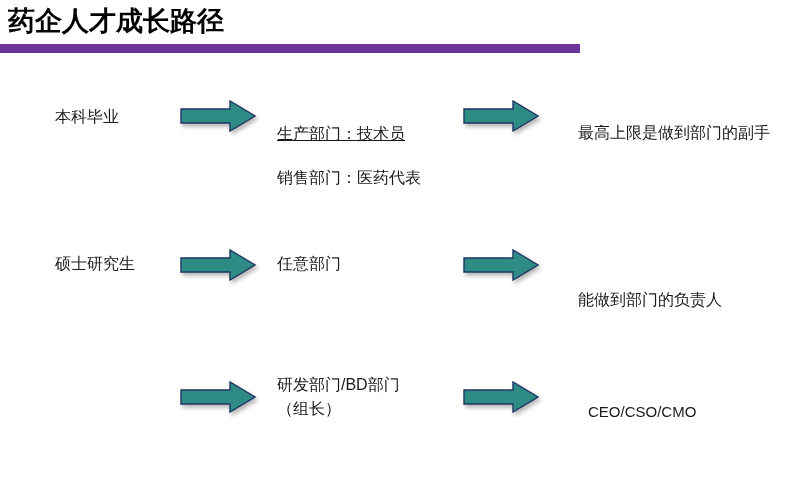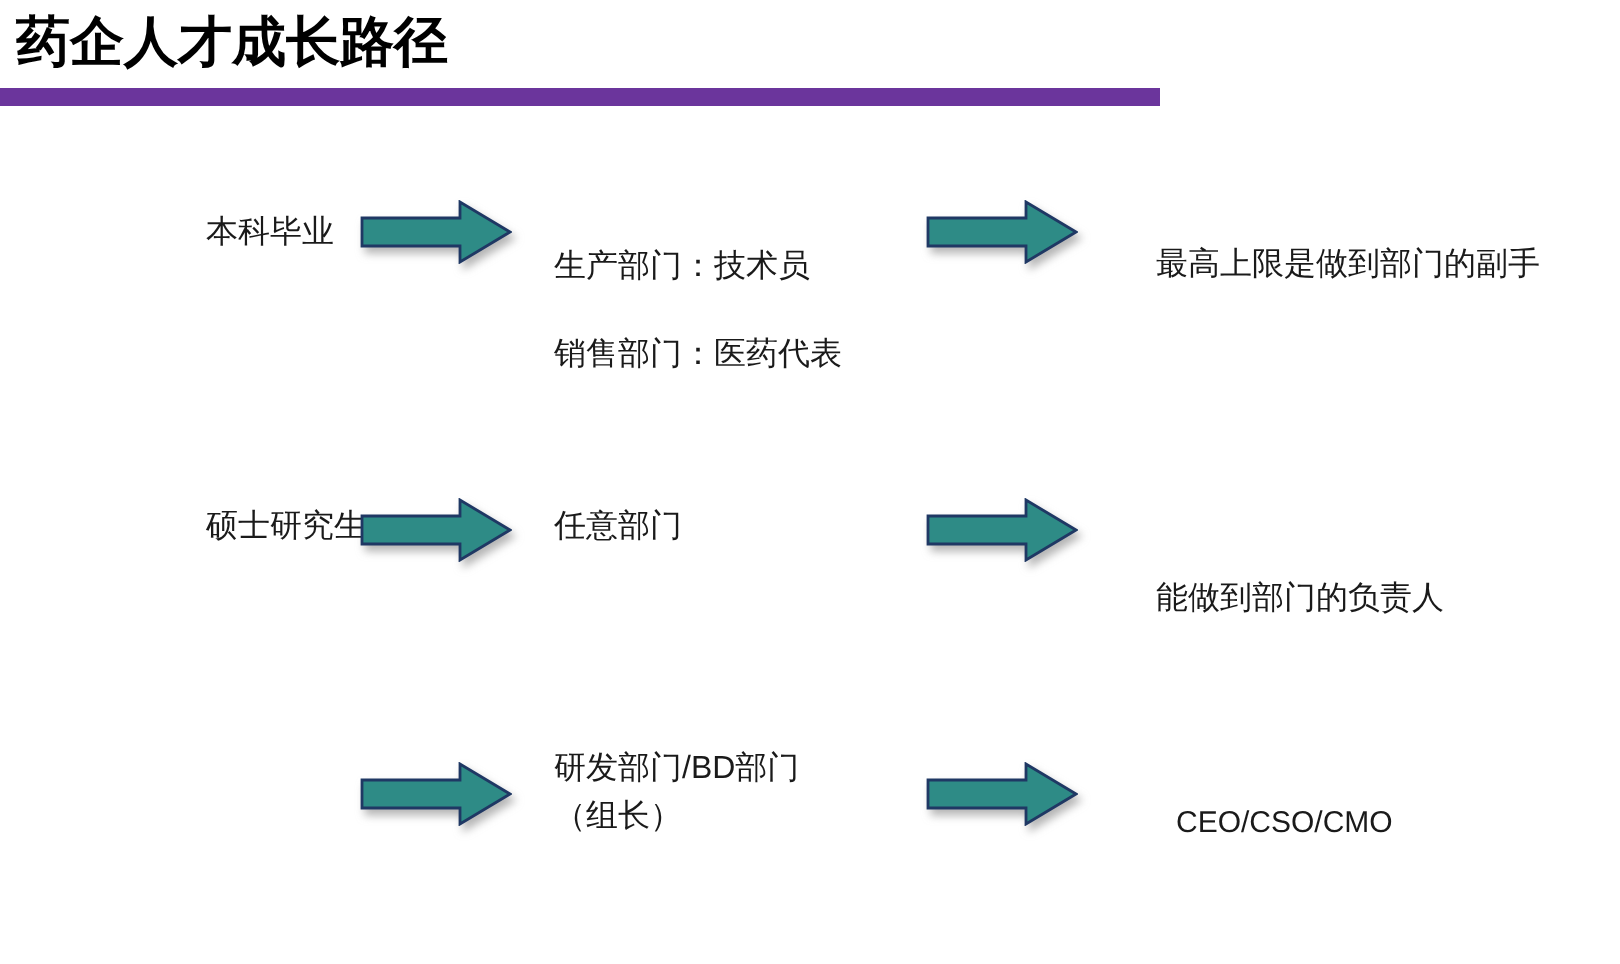--- a/index.html
+++ b/index.html
@@ -64,29 +64,29 @@
   .row-2 { top: 240px; height: 50px; }
   .row-3 { top: 370px; height: 60px; }
 
   .cell {
     position: absolute;
     font-size: 16px;
     color: #1a1a1a;
     line-height: 24px;
   }
 
-  .col-left   { left: 55px;  width: 120px; margin-left: 48px; }
+  .col-left   { left: 55px;  width: 120px; }
   .col-mid    { left: 277px; width: 175px; }
   .col-right  { left: 578px; width: 230px; }
 
   
   .r1-left   { top: 27px; }
   .r1-right  { top: 27px; margin-top: 16px; }
   .r1-m1     { top: 0px; }
-  .r1-m2     { top: 44px; }
+  .r1-m2     { top: 44px; text-decoration: underline; }
   .r1-m3     { top: 88px; }
 
   .r2-left   { top: 12px; }
   .r2-mid    { top: 12px; }
   .r2-right  { top: 12px; margin-top: 36px; }
 
   .r3-left   { top: 14px; }
   .r3-mid    { top: 3px; }
   .r3-right  { top: 30px; margin-left: 10px; }
 

